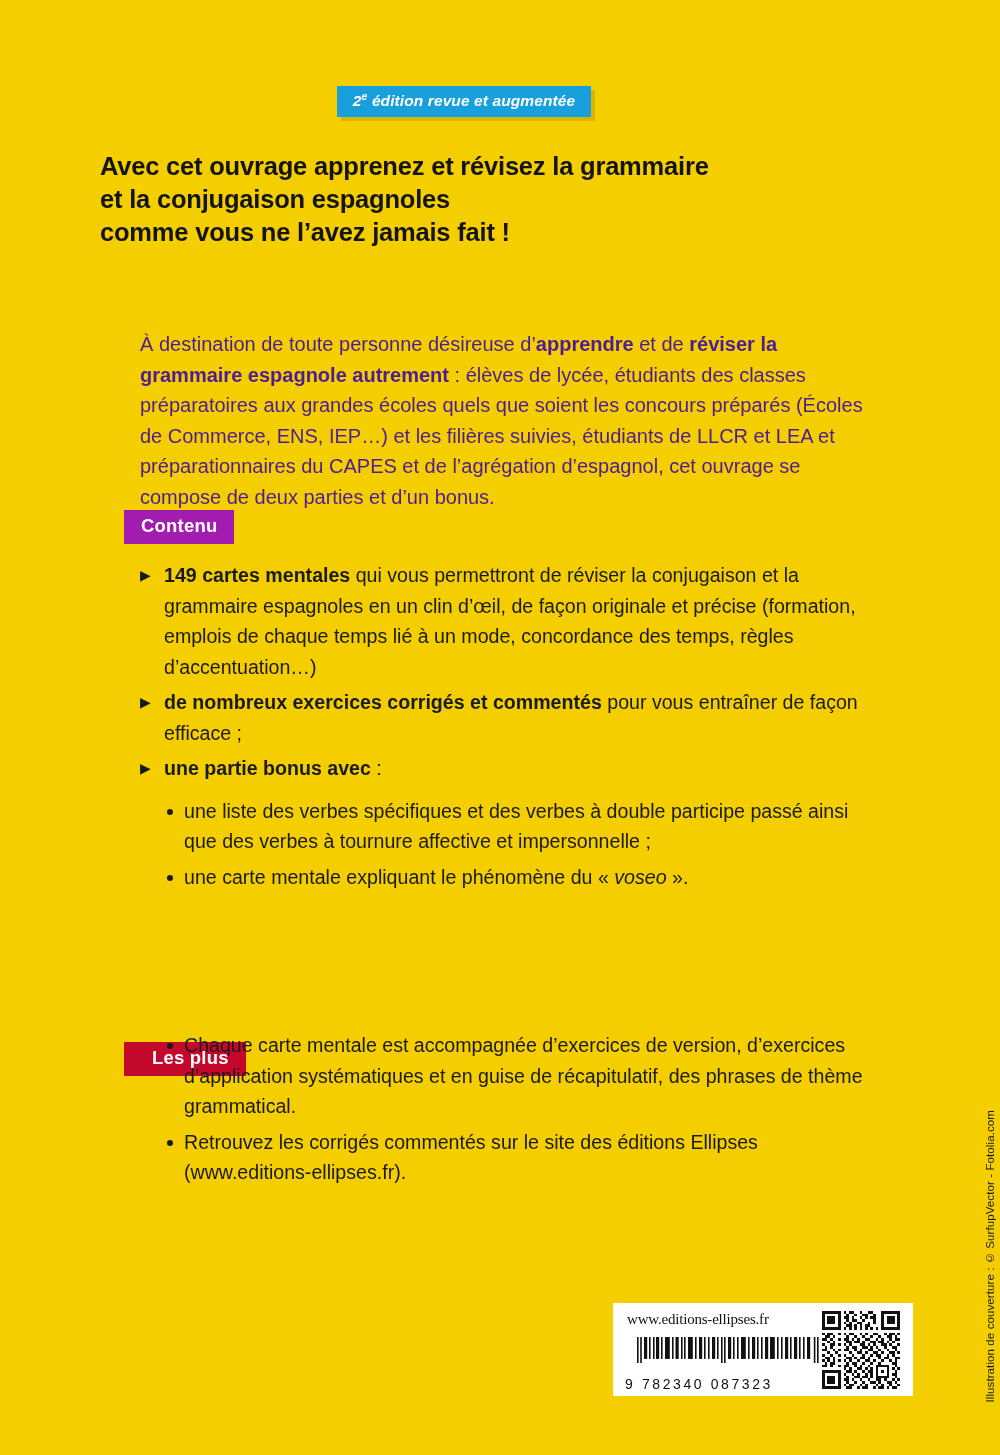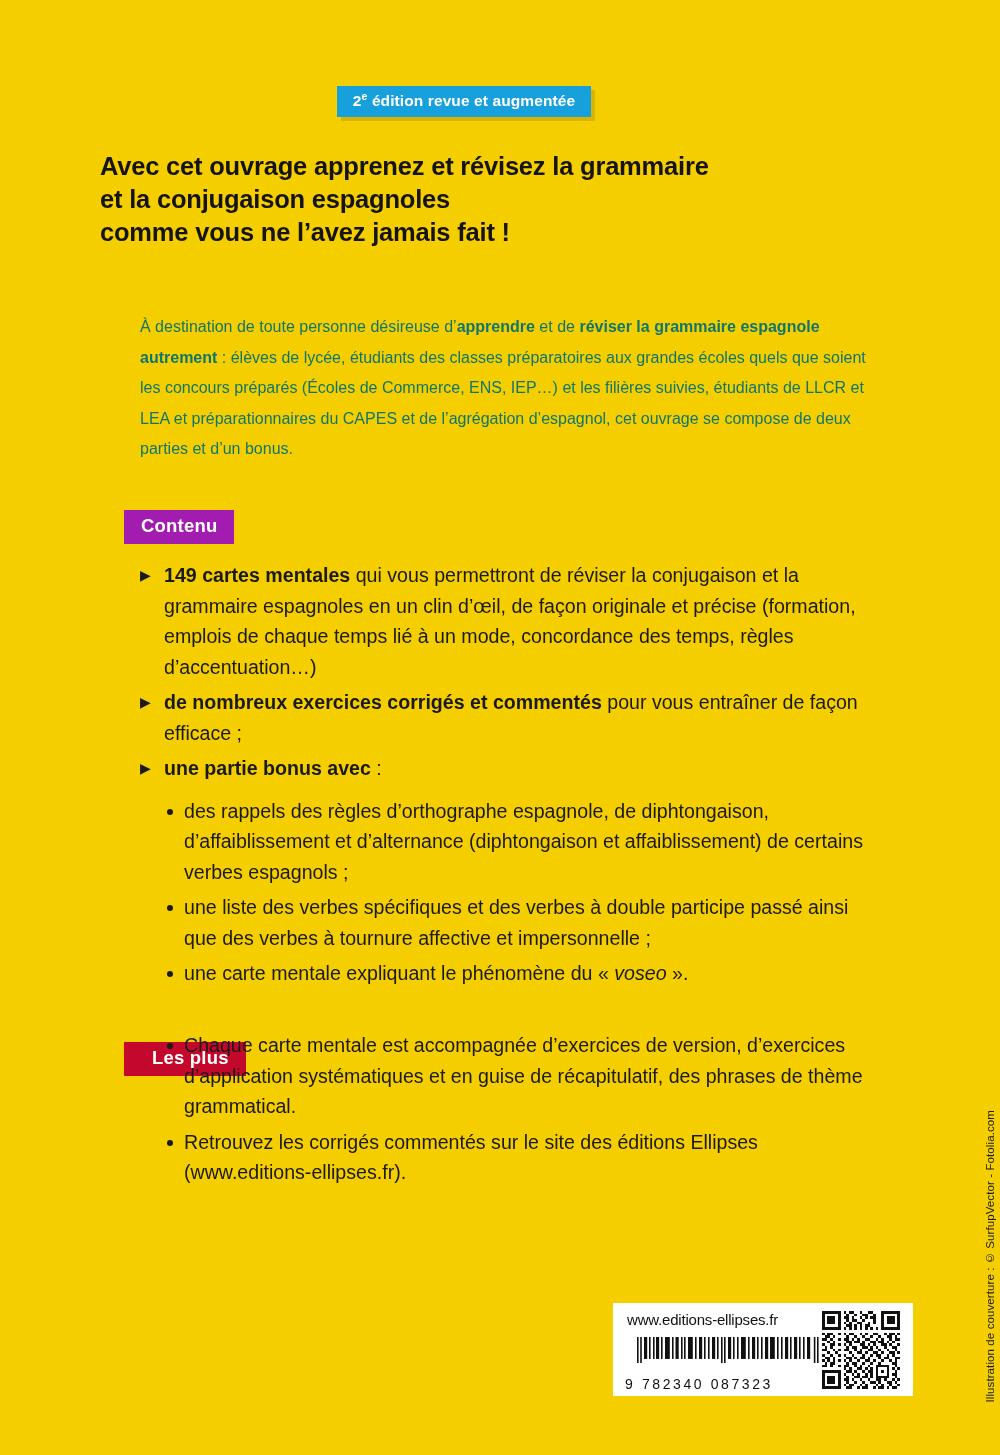--- a/index.html
+++ b/index.html
@@ -18,20 +18,21 @@
     -webkit-font-smoothing: antialiased;
   }
 
   
   .edition-wrap {
     position: absolute;
     top: 86px;
     left: 0;
     width: 928px;
     text-align: center;
+    font-style: italic;
   }
   .edition-badge {
     display: inline-block;
     background: #18A0DC;
     color: #ffffff;
     font-size: 15.5px;
     font-weight: bold;
     letter-spacing: 0.1px;
     padding: 6px 16px 7px 16px;
     box-shadow: 4px 4px 0 rgba(190,160,0,0.55);
@@ -53,26 +54,26 @@
     font-weight: bold;
     line-height: 33px;
     letter-spacing: -0.2px;
     color: #141414;
   }
   .headline .hl-line { display: block; white-space: nowrap; }
 
   
   .intro {
     position: absolute;
-    top: 296px;
+    top: 309px;
     left: 140px;
     width: 740px;
-    font-size: 16px;
+    font-size: 20px;
     line-height: 30.5px;
-    color: #0f766e;
+    color: #4c1d95;
     text-align: left;
   }
   .intro b { font-weight: bold; }
 
   
   .section-badge {
     position: absolute;
     display: inline-block;
     color: #ffffff;
     font-size: 18.5px;
@@ -177,20 +178,21 @@
     display: flex;
     flex-direction: column;
     justify-content: flex-start;
   }
   .barcode-url {
     font-size: 15px;
     color: #111;
     letter-spacing: -0.2px;
     margin: 2px 0 9px 4px;
     white-space: nowrap;
+    font-family: Liberation Serif, serif;
   }
   .barcode-bars {
     height: 32px;
     width: 182px;
     margin-left: 14px;
   }
   .barcode-digits {
     font-size: 14px;
     letter-spacing: 2.6px;
     color: #111;
@@ -230,23 +232,20 @@
 
   <div class="item arrow">
     <span class="marker">▶</span><b>de nombreux exercices corrigés et commentés</b><span> pour vous entraîner de façon efficace ;</span>
   </div>
 
   <div class="item arrow">
     <span class="marker">▶</span><b>une partie bonus avec</b><span> :</span>
   </div>
 
   <div class="sublist">
-    <div class="item dot">
-      <span class="marker"></span><span>des rappels des règles d’orthographe espagnole, de diphtongaison, d’affaiblissement et d’alternance (diphtongaison et affaiblissement) de certains verbes espagnols ;</span>
-    </div>
     <div class="item dot">
       <span class="marker"></span><span>une liste des verbes spécifiques et des verbes à double participe passé ainsi que des verbes à tournure affective et impersonnelle ;</span>
     </div>
     <div class="item dot">
       <span class="marker"></span><span>une carte mentale expliquant le phénomène du « </span><i>voseo</i><span> ».</span>
     </div>
   </div>
 
 </div>
 

